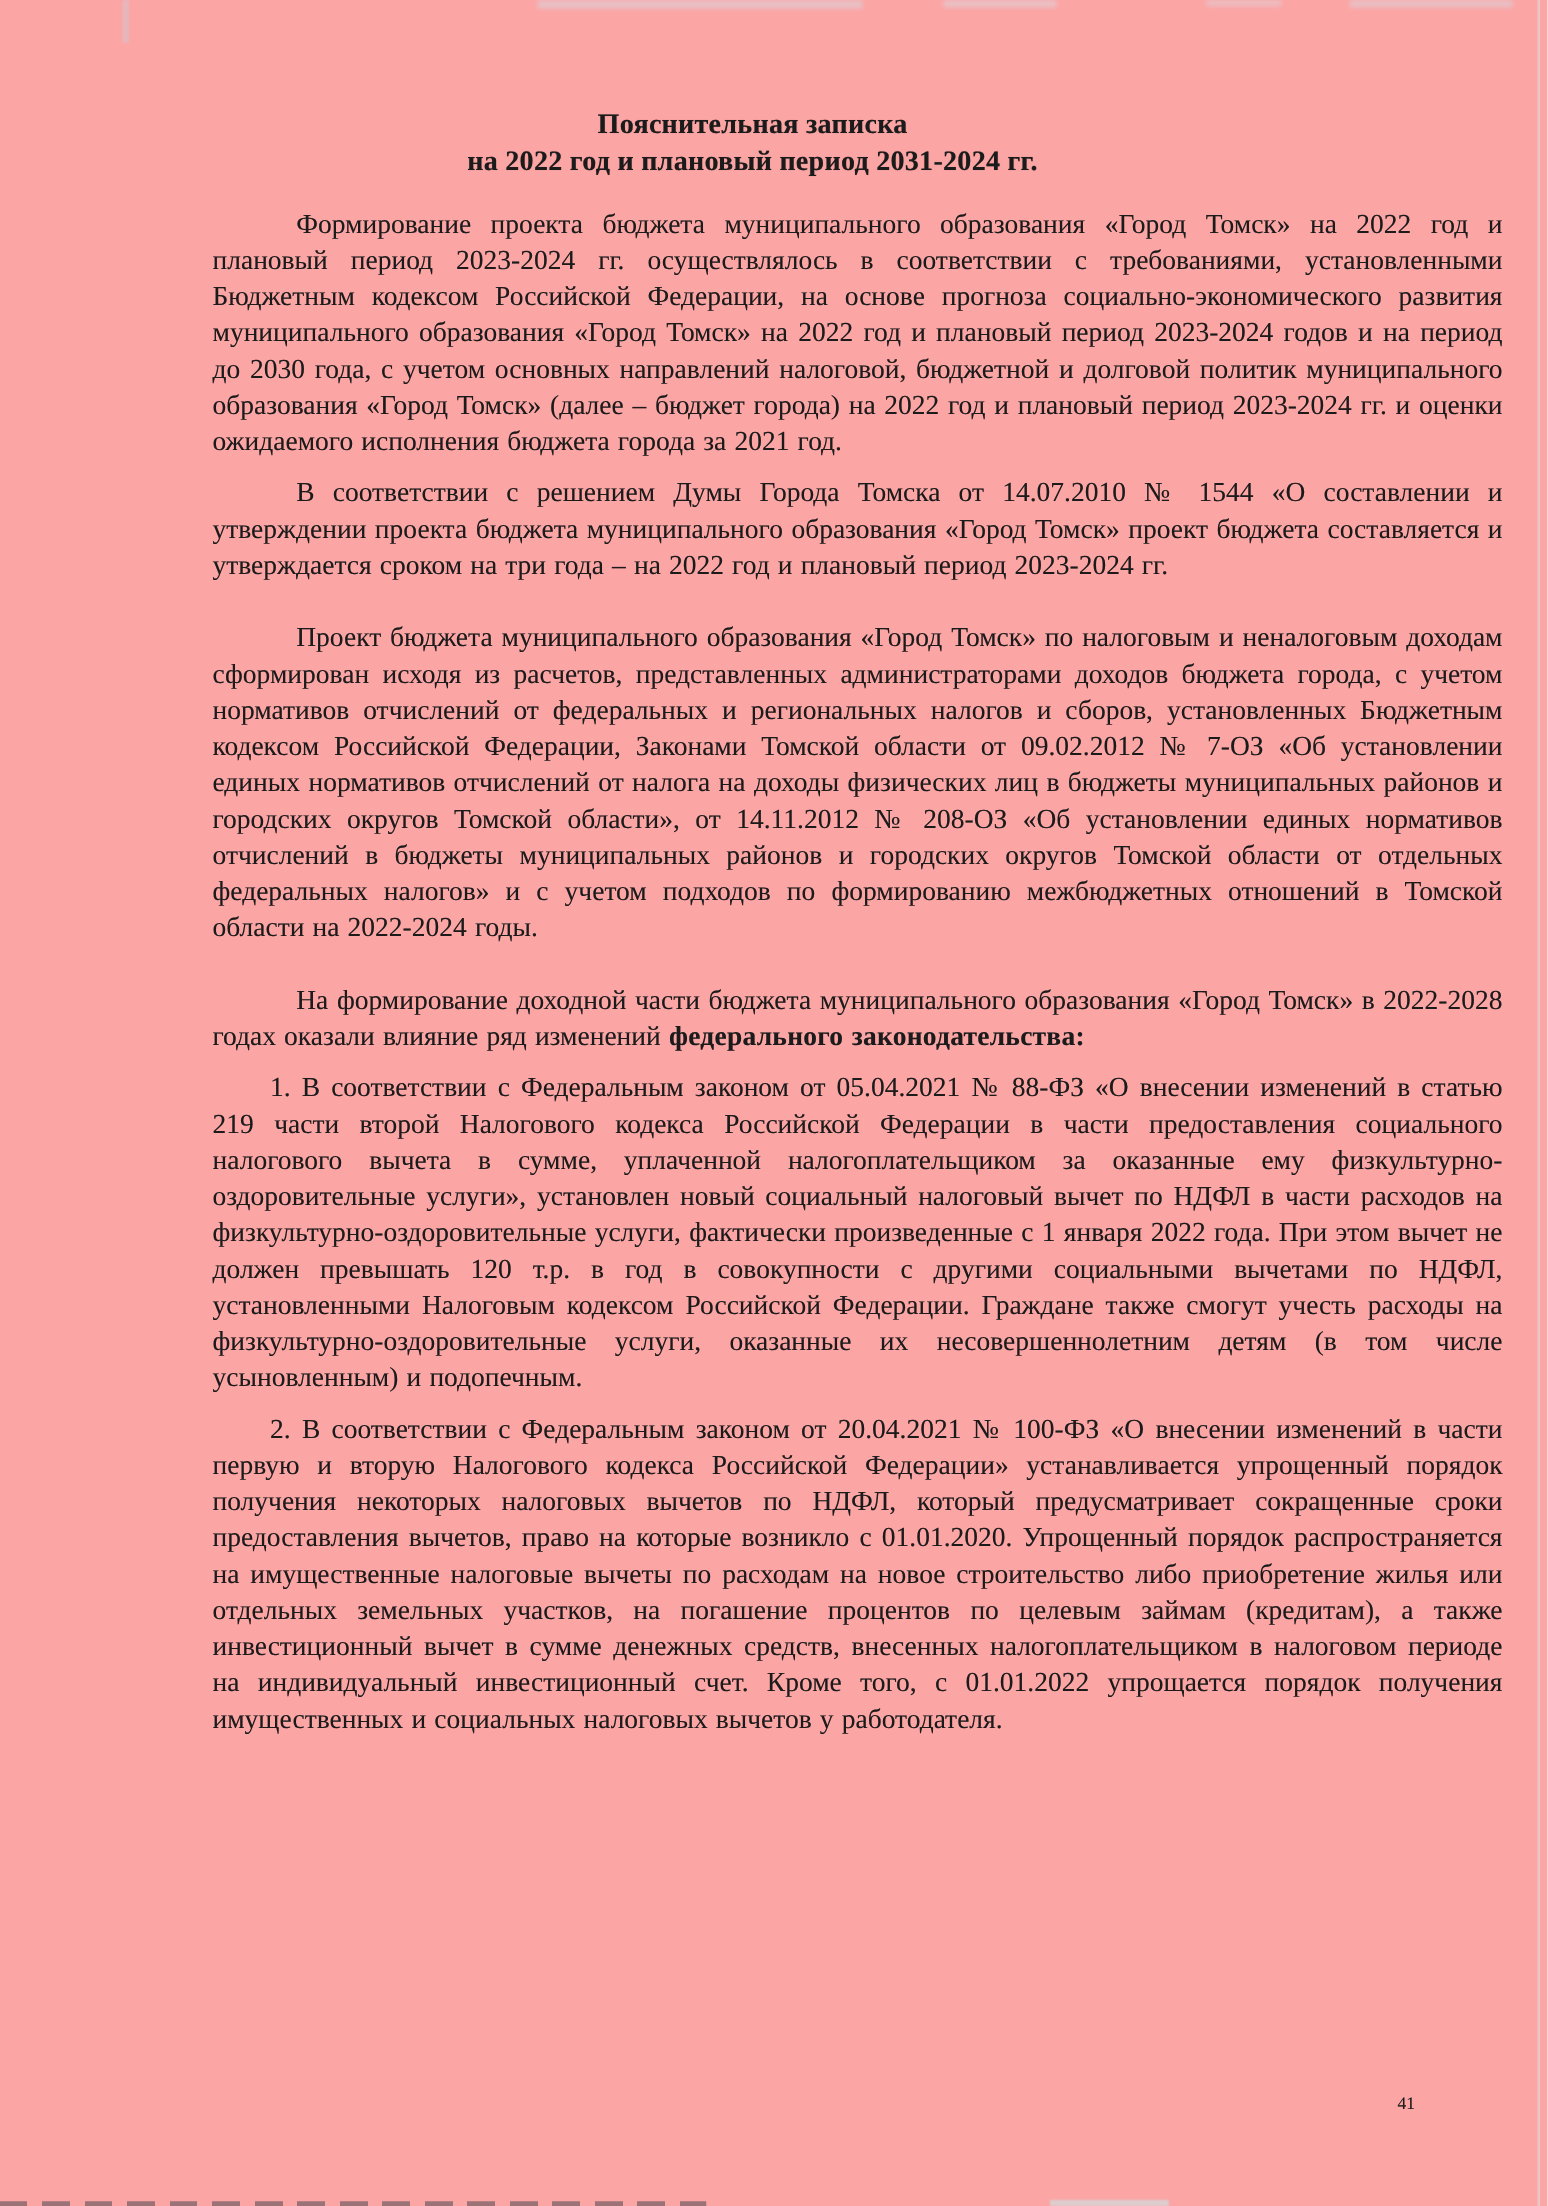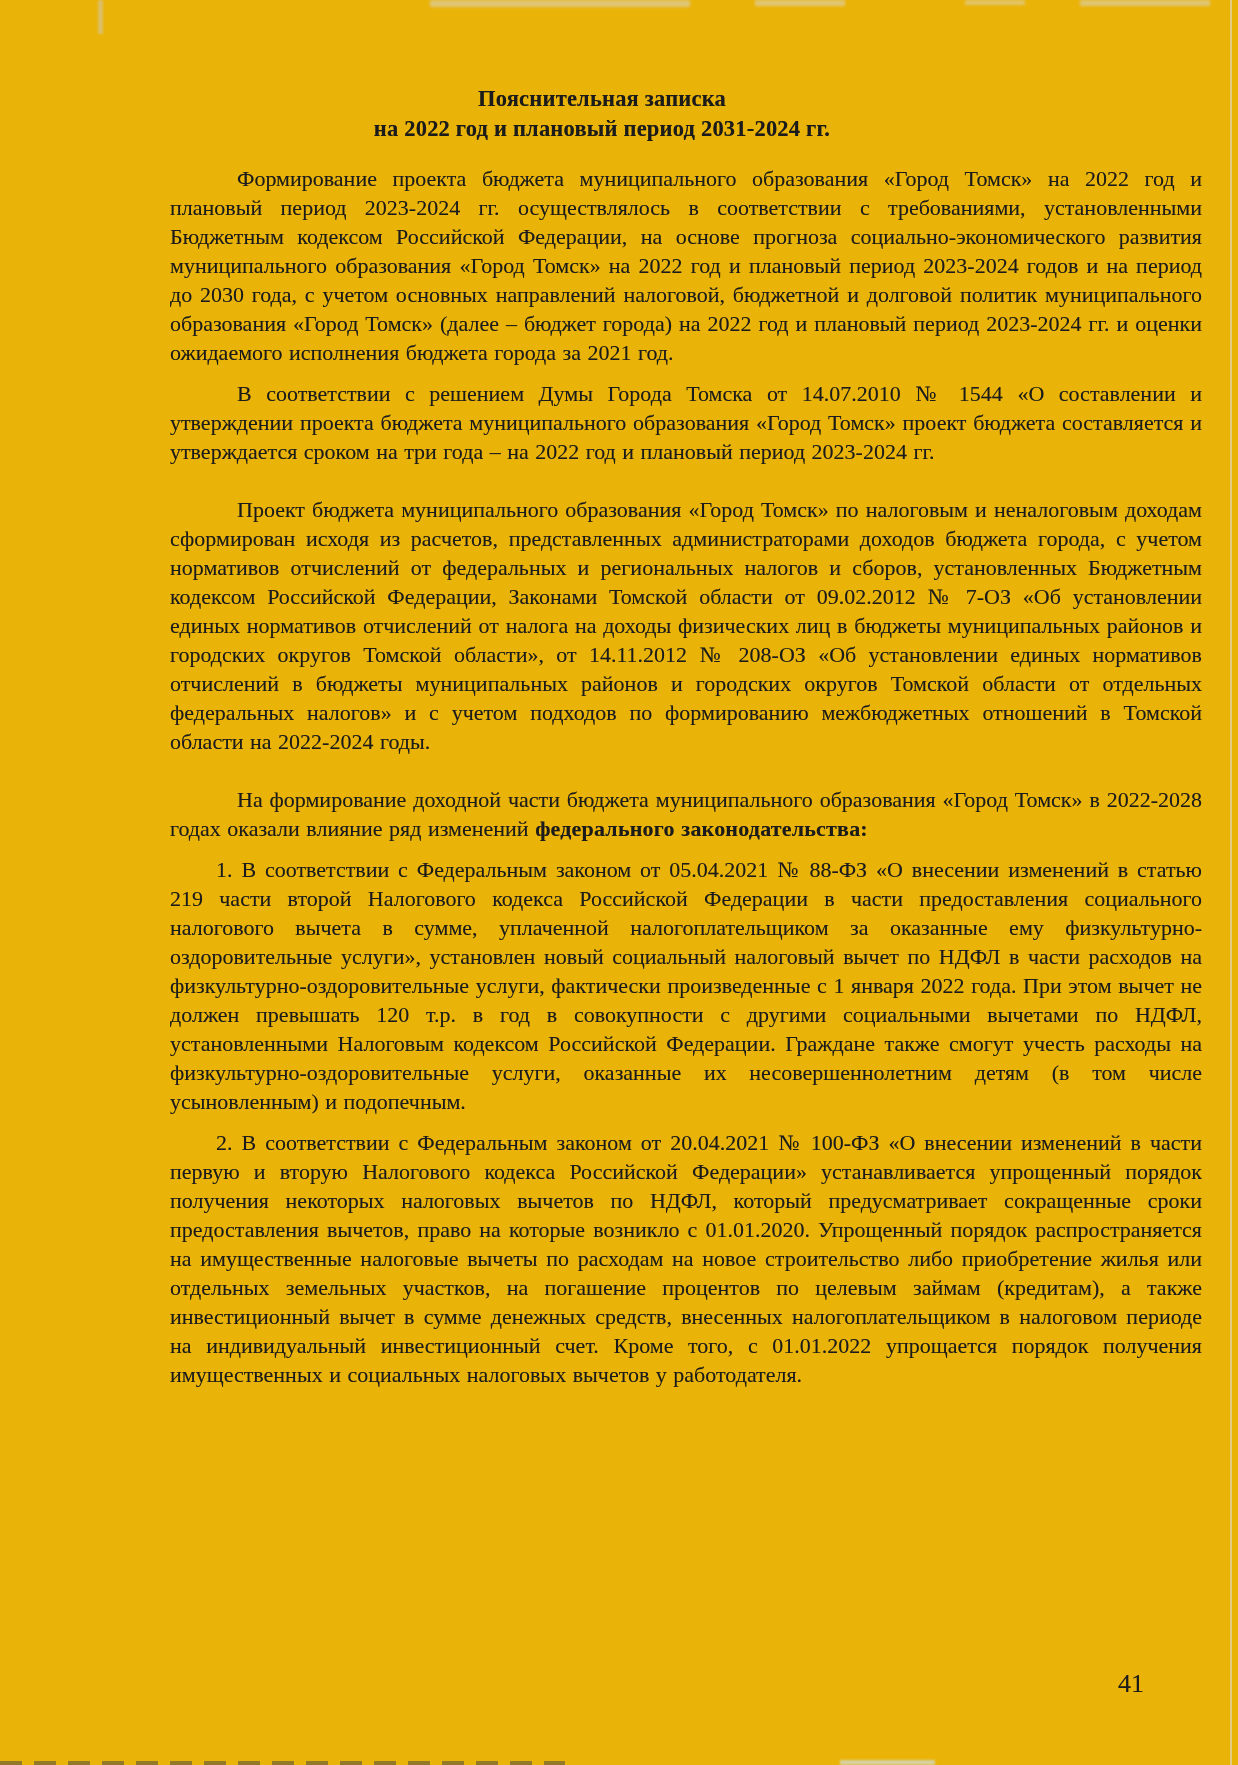--- a/index.html
+++ b/index.html
@@ -4,21 +4,21 @@
 <style>
   html, body {
     margin: 0;
     padding: 0;
     background: #ffffff;
   }
   .page {
     position: relative;
     width: 1238px;
     height: 1765px;
-    background: #eab308;
+    background: #fca5a5;
     font-family: "Liberation Serif", "DejaVu Serif", serif;
     color: #1b1b1b;
     overflow: hidden;
   }
   .content {
     position: absolute;
     left: 158px;
     top: 84px;
     width: 1056px;
   }
@@ -50,21 +50,21 @@
     margin-top: 29px;
   }
   .bold-inline {
     font-weight: bold;
     letter-spacing: 0.2px;
   }
   .page-number {
     position: absolute;
     left: 1118px;
     top: 1669px;
-    font-size: 26px;
+    font-size: 14px;
     line-height: 29px;
     text-shadow: 0 0 0.5px rgba(27,27,27,0.35);
   }
   
   .artifact { position: absolute; pointer-events: none; }
   .a-top-tick   { left: 98px;  top: 0; width: 5px;  height: 34px; background: #c9ced8; opacity: .45; filter: blur(1px); }
   .a-top-1      { left: 430px; top: 0; width: 260px; height: 7px; background: #d4d9e2; opacity: .5;  filter: blur(1.5px); }
   .a-top-2      { left: 755px; top: 0; width: 90px;  height: 6px; background: #d7dbe3; opacity: .5;  filter: blur(1.5px); }
   .a-top-3      { left: 965px; top: 0; width: 60px;  height: 5px; background: #d7dbe3; opacity: .45; filter: blur(1.5px); }
   .a-top-4      { left: 1080px;top: 0; width: 130px; height: 6px; background: #d4d9e2; opacity: .5;  filter: blur(1.5px); }

